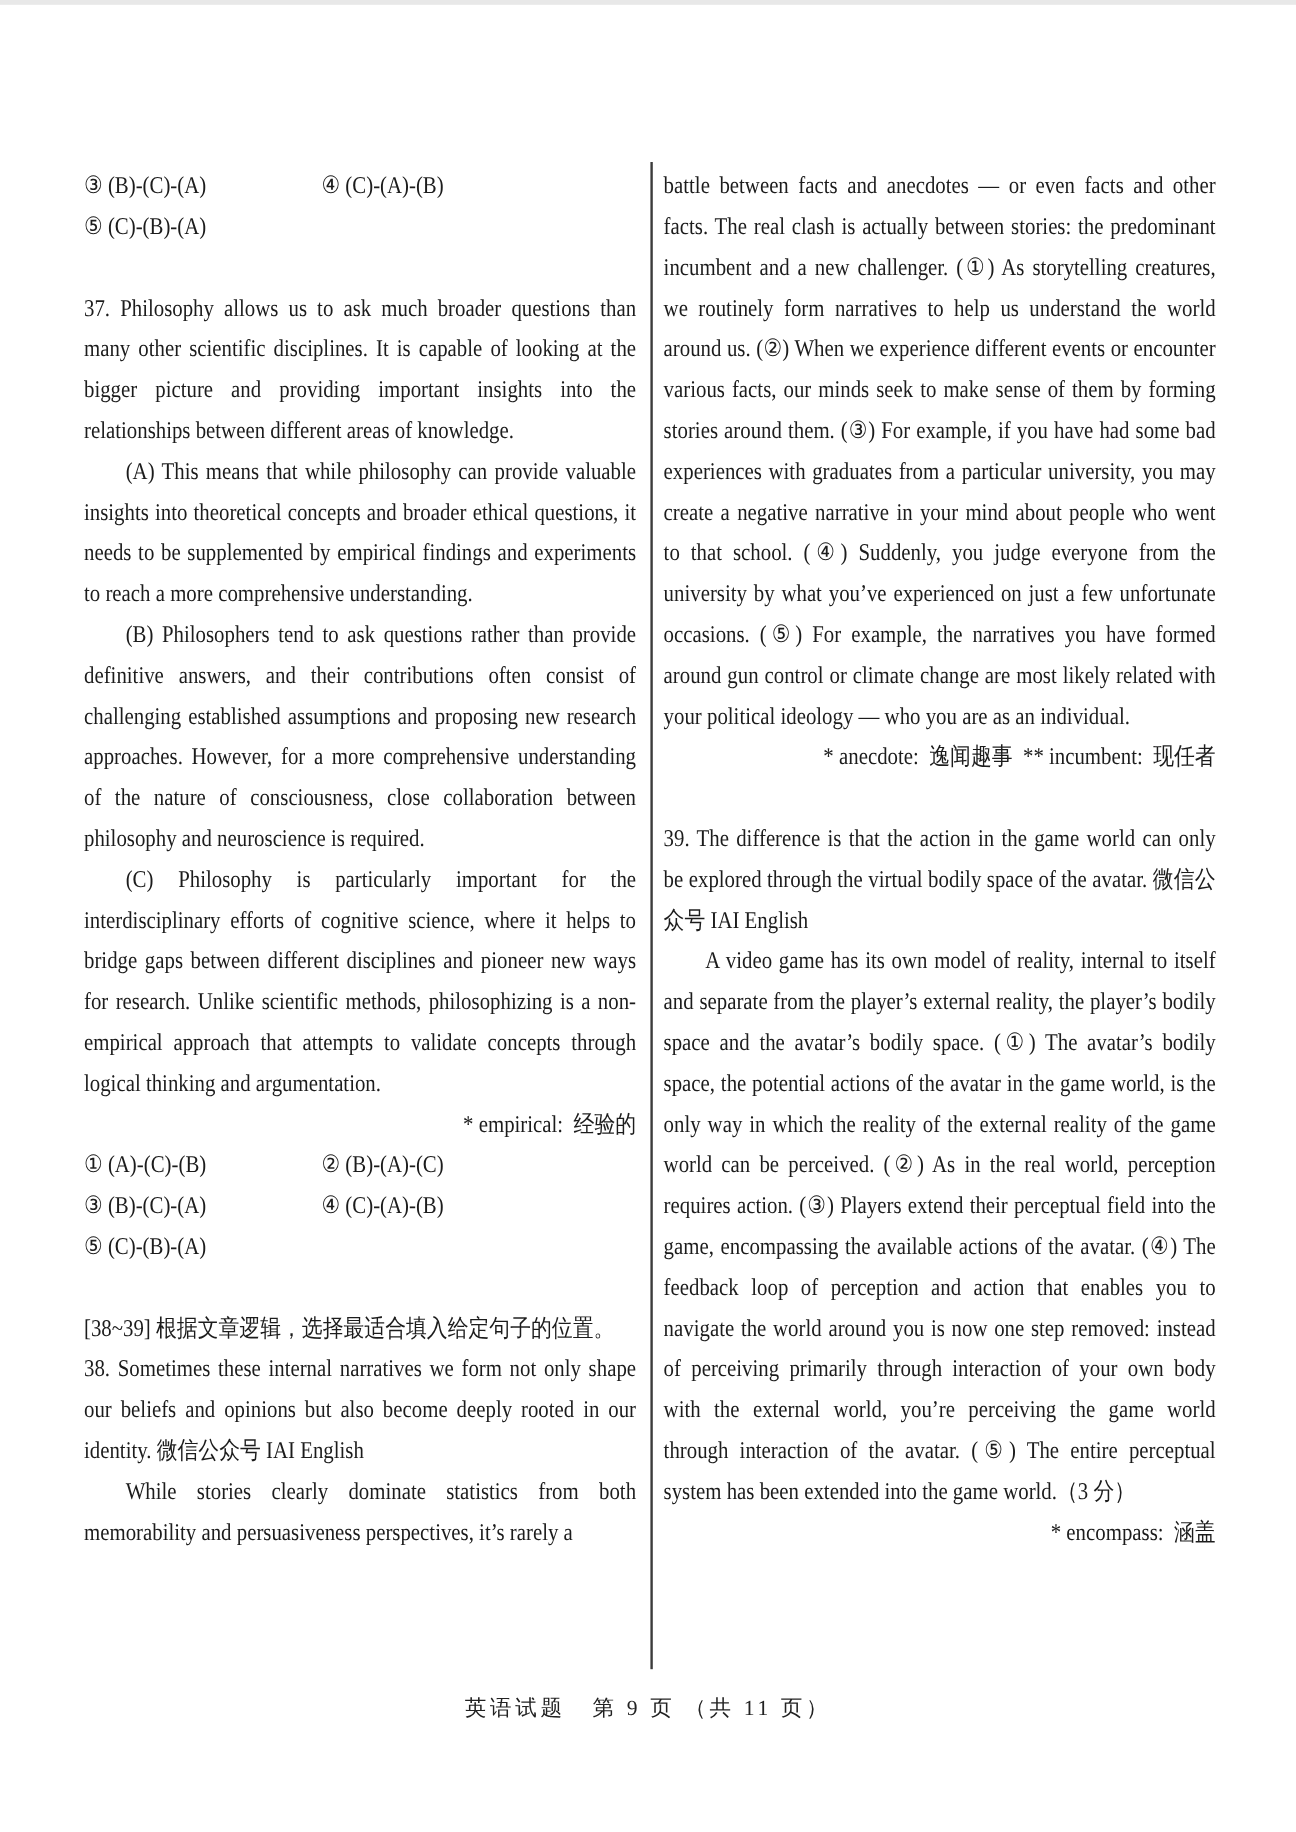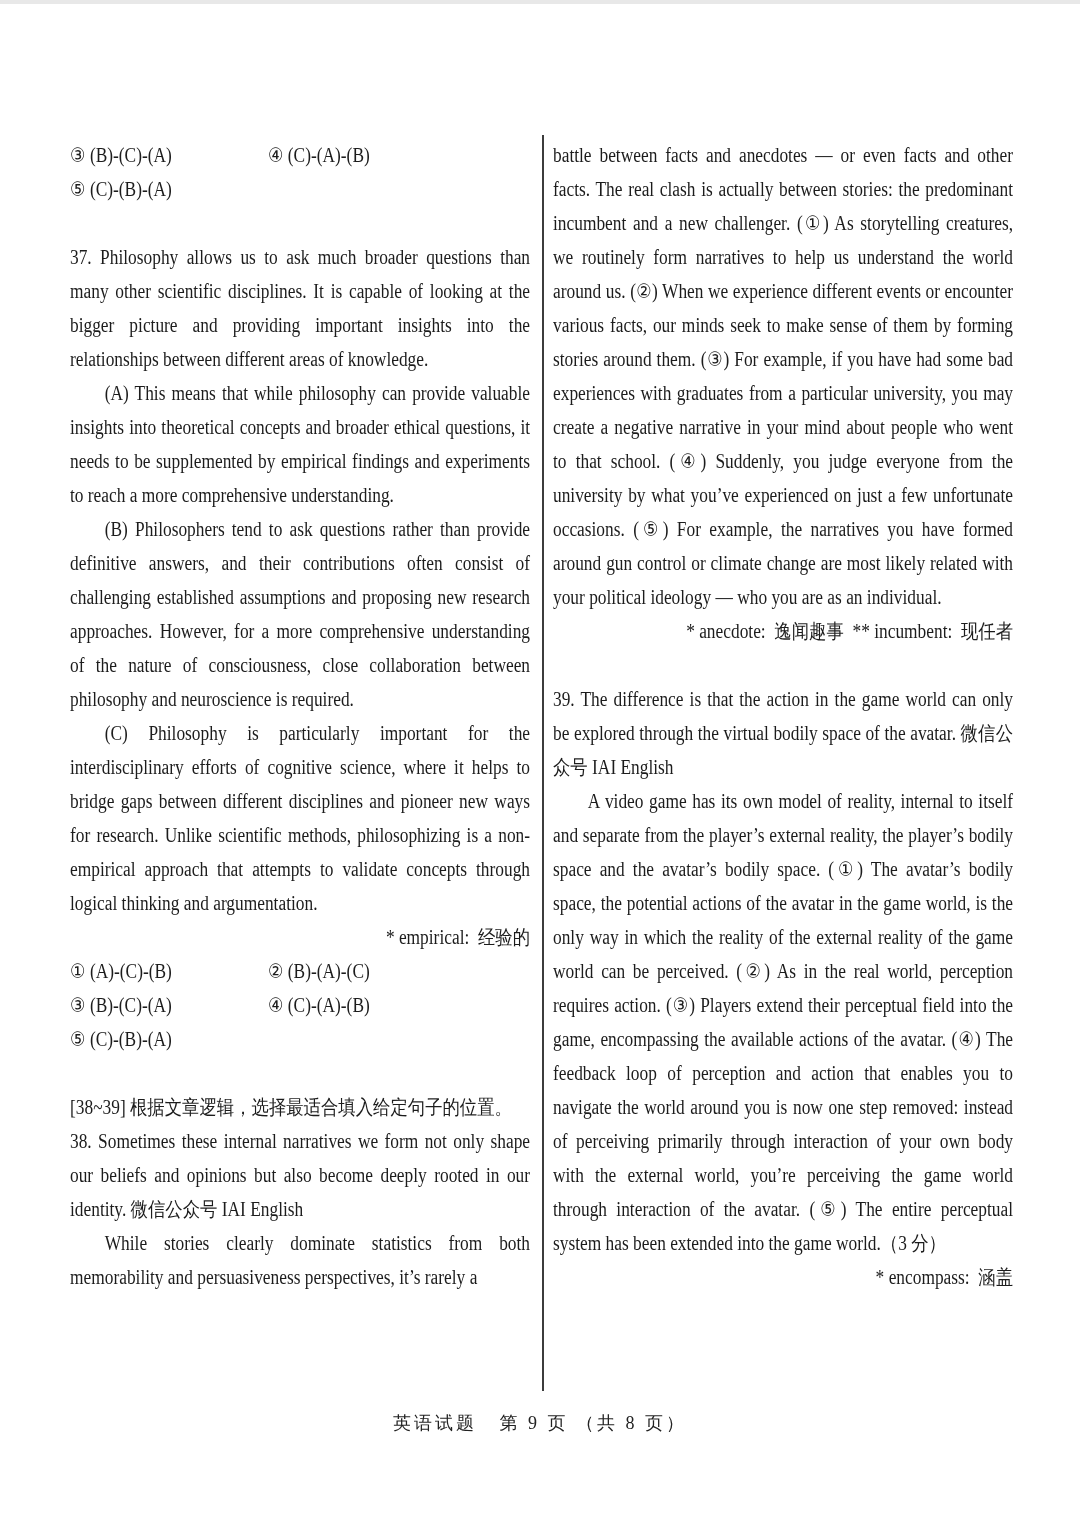--- a/index.html
+++ b/index.html
@@ -90,15 +90,15 @@
 
     <p>battle between facts and anecdotes — or even facts and other facts. The real clash is actually between stories: the predominant incumbent and a new challenger. (①) As storytelling creatures, we routinely form narratives to help us understand the world around us. (②) When we experience different events or encounter various facts, our minds seek to make sense of them by forming stories around them. (③) For example, if you have had some bad experiences with graduates from a particular university, you may create a negative narrative in your mind about people who went to that school. (④) Suddenly, you judge everyone from the university by what you’ve experienced on just a few unfortunate occasions. (⑤) For example, the narratives you have formed around gun control or climate change are most likely related with your political ideology — who you are as an individual.</p>
     <p class="gloss">* anecdote:  逸闻趣事  ** incumbent:  现任者</p>
 
     <p class="gap-above">39. The difference is that the action in the game world can only be explored through the virtual bodily space of the avatar. 微信公众号 IAI English</p>
     <p class="indent">A video game has its own model of reality, internal to itself and separate from the player’s external reality, the player’s bodily space and the avatar’s bodily space. (①) The avatar’s bodily space, the potential actions of the avatar in the game world, is the only way in which the reality of the external reality of the game world can be perceived. (②) As in the real world, perception requires action. (③) Players extend their perceptual field into the game, encompassing the available actions of the avatar. (④) The feedback loop of perception and action that enables you to navigate the world around you is now one step removed: instead of perceiving primarily through interaction of your own body with the external world, you’re perceiving the game world through interaction of the avatar. (⑤) The entire perceptual system has been extended into the game world.（3 分）</p>
     <p class="gloss">* encompass:  涵盖</p>
 
   </div>
 
-  <div class="footer">英语试题   第 9 页 （共 8 页）</div>
+  <div class="footer">英语试题   第 9 页 （共 11 页）</div>
 
 </div>
 
 </body></html>

